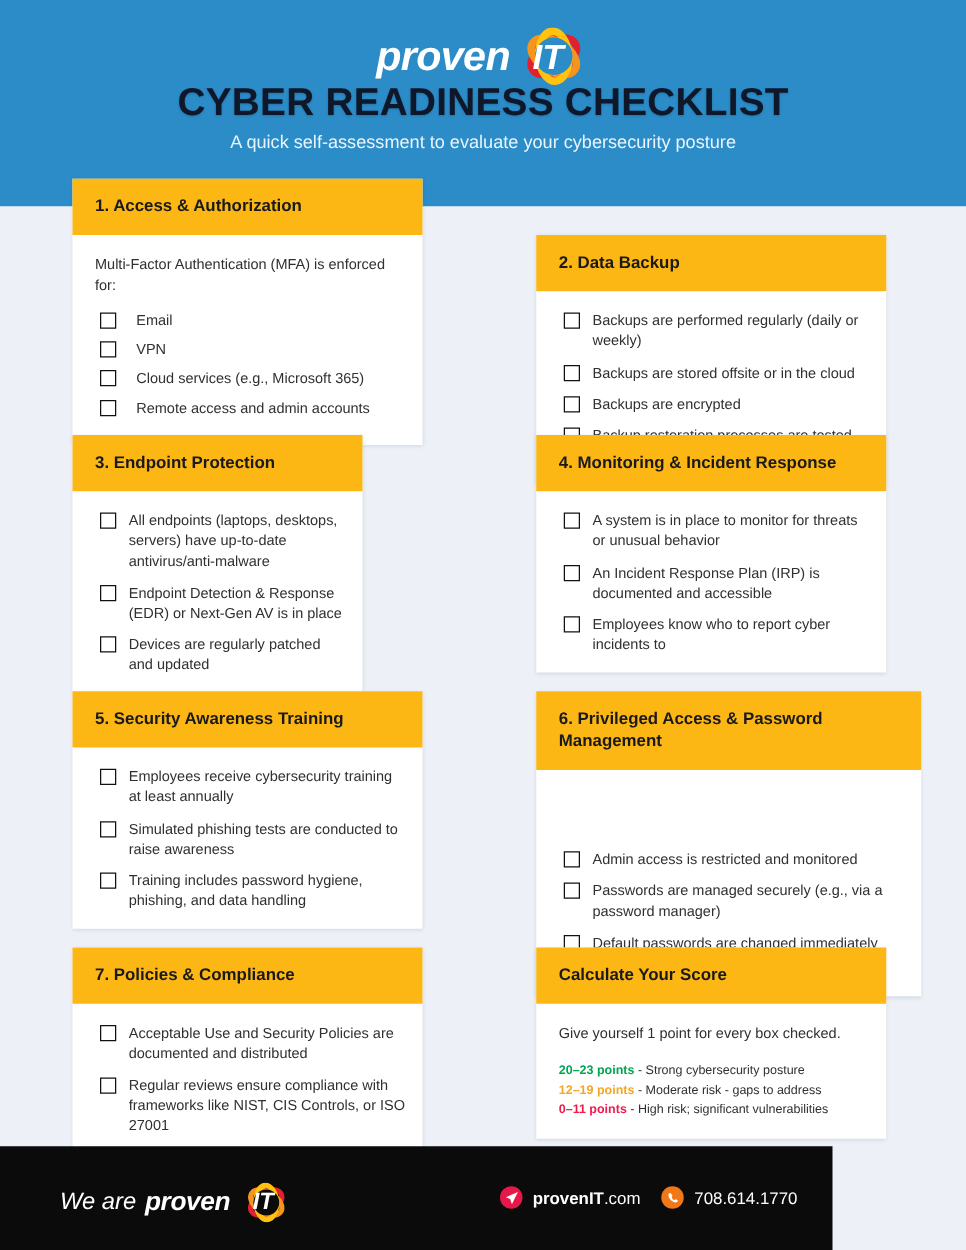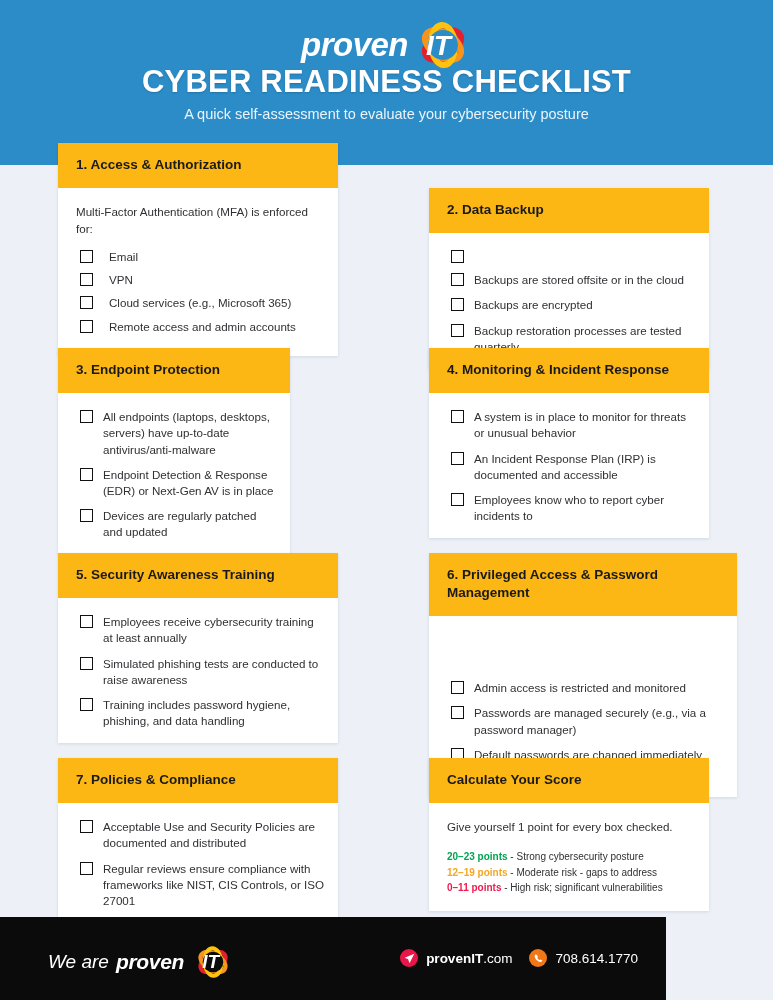--- a/index.html
+++ b/index.html
@@ -37,21 +37,21 @@
   }
   .logo-it{
     position:absolute; left:12px; top:8px;
     font-size:28px; font-weight:bold; font-style:italic;
     color:#ffffff; z-index:5;
     font-family:"Liberation Sans", sans-serif;
   }
   .main-title{
     position:absolute; left:0; top:64px; width:773px;
     text-align:center;
-    font-size:31px; font-weight:bold; color:#ffffff;
+    font-size:31px; font-weight:bold; color:#0f172a;
     letter-spacing:0.2px;
     text-shadow:0 1px 2px rgba(0,0,0,0.18);
   }
   .sub-title{
     position:absolute; left:0; top:106px; width:773px;
     text-align:center;
     font-size:14.5px; color:#eaf4fb; font-weight:400;
   }
 
   
@@ -267,20 +267,21 @@
       </div>
     <div class="col col-right" id="col-right">
         <div style="position: absolute; top: 1px; left: 0px; width: 280px; margin-top: 44px;">
           <div class="card">
             <div class="card-head">
               <div class="card-head-txt">2. Data Backup</div>
             </div>
             <div class="card-body" style="min-height: 120px;">
               <div class="item">
                 <span class="cbx"></span>
+                <span class="item-txt">Backups are performed regularly (daily or weekly)</span>
               </div>
               <div class="item">
                 <span class="cbx"></span>
                 <span class="item-txt">Backups are stored offsite or in the cloud</span>
               </div>
               <div class="item">
                 <span class="cbx"></span>
                 <span class="item-txt">Backups are encrypted</span>
               </div>
               <div class="item">

